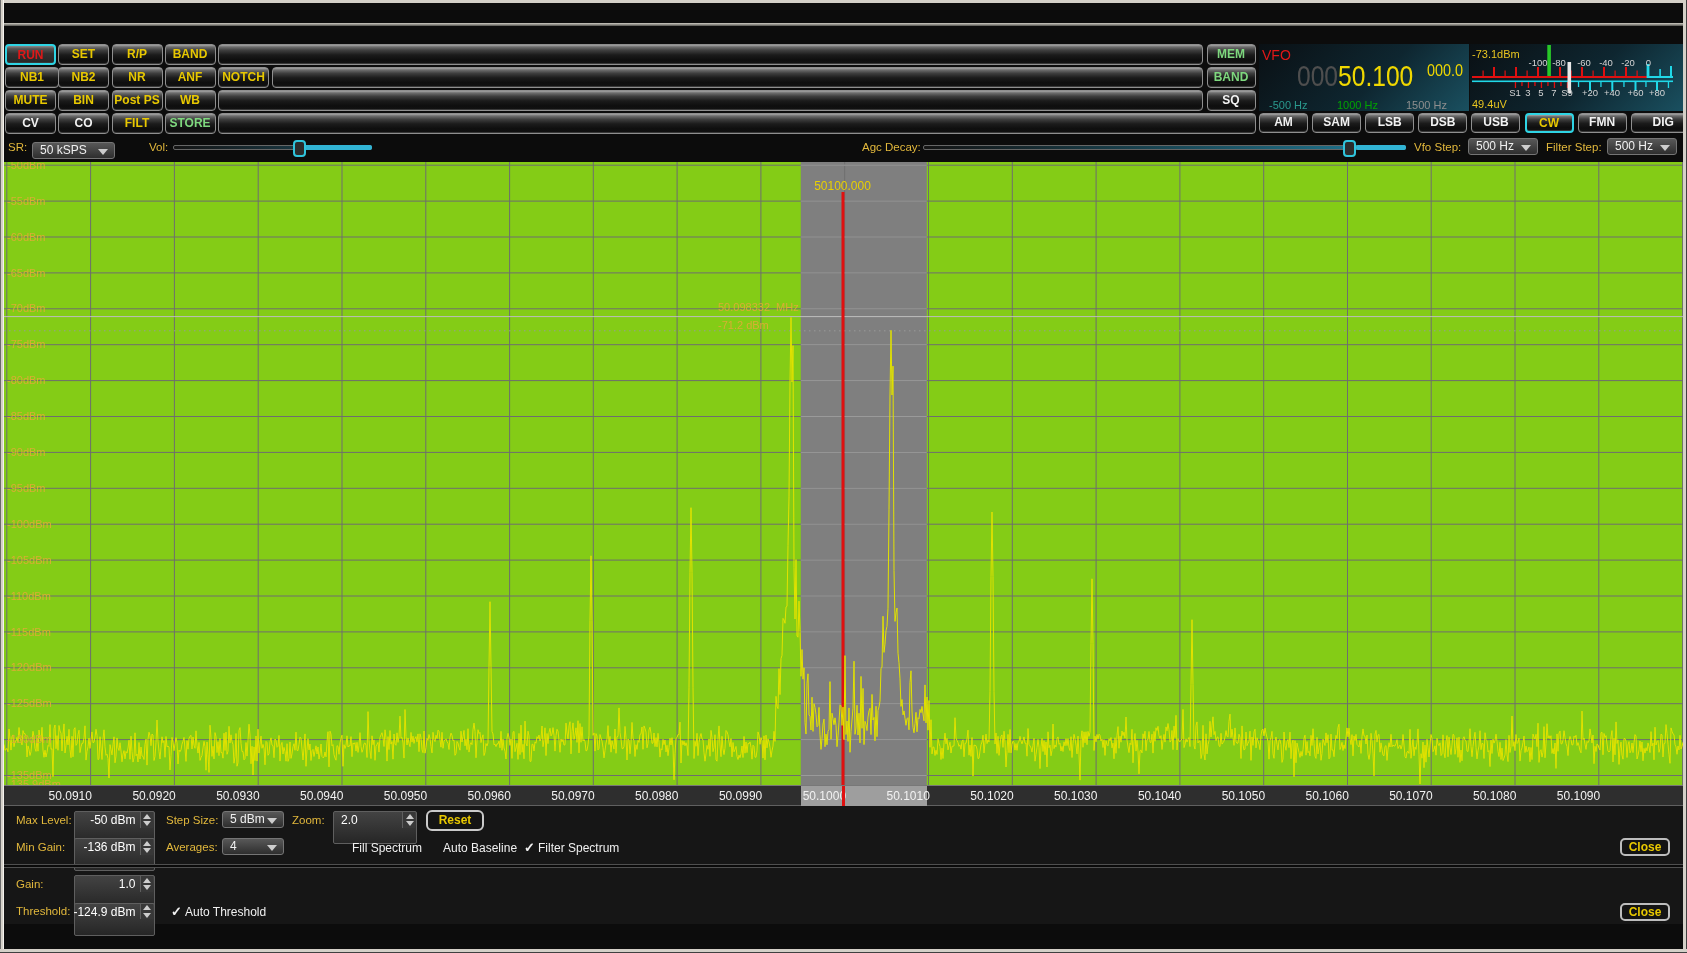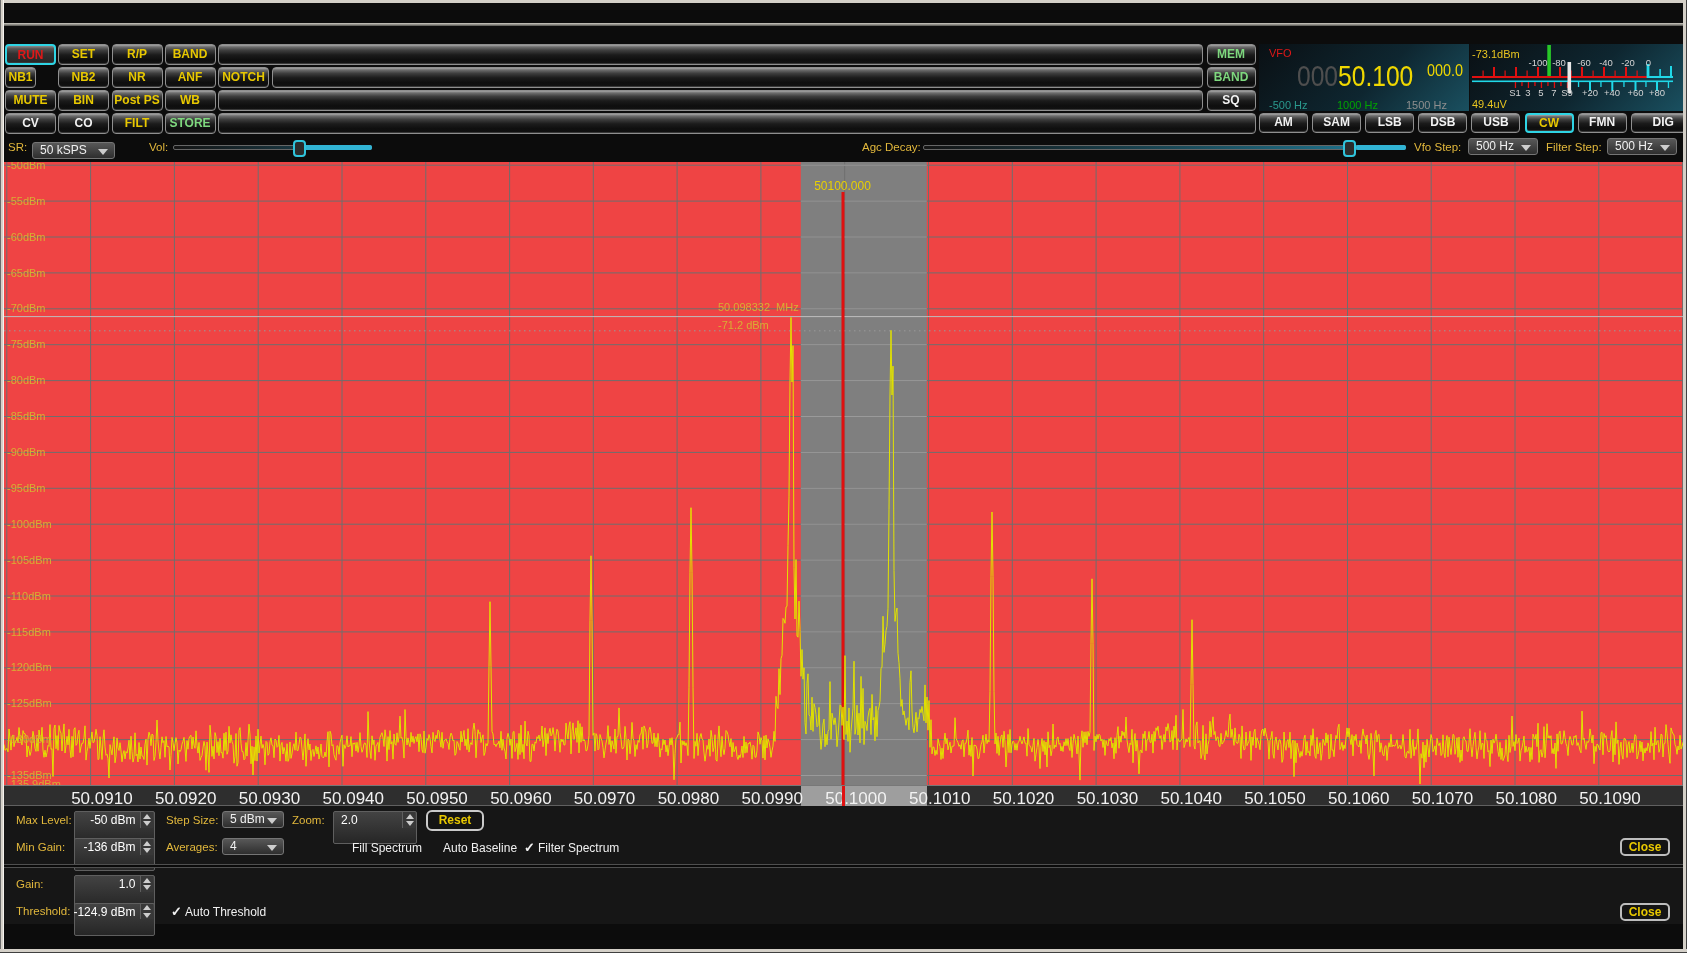--- a/index.html
+++ b/index.html
@@ -27,24 +27,24 @@
 .btn.cw {color:#e8c800;border:2px solid #2fd4e4}
 
 #ctlrow {left:4px;top:134px;width:1679px;height:28px;background:#0c0c0c}
 .lbl {position:absolute;color:#e2b83c;font-size:11.5px;font-weight:normal;white-space:nowrap}
 .dd {position:absolute;height:17px;border:1px solid #757575;border-radius:3px;background:linear-gradient(to bottom,#585858,#2e2e2e);color:#f0f0f0;font-size:12px;padding-left:7px;line-height:15px}
 .dd .ar {position:absolute;right:6px;top:6px;width:0;height:0;border-left:5px solid transparent;border-right:5px solid transparent;border-top:6px solid #cdcdcd}
 .groove {position:absolute;height:5px;border:1px solid #666;border-radius:2px}
 .handle {position:absolute;width:13px;height:17px;border:2px solid #2fc4dc;border-radius:4px;background:#2b2b2b}
 .fillseg {position:absolute;height:5px;background:#31b4d4;border-radius:2px}
 
-#spec {left:4px;top:162px;width:1679px;height:623px;background:#ef4444}
+#spec {left:4px;top:162px;width:1679px;height:623px;background:#84cc16}
 #spec svg text {fill:#d8ae34;font-size:11px;font-family:"Liberation Sans",sans-serif}
 #xstrip {left:4px;top:785px;width:1679px;height:21px;background:#2e2e2e;border-top:1px solid #787878;border-bottom:1px solid #606060}
-.xl {position:absolute;top:3px;width:84px;text-align:right;color:#f2f2f2;font-size:17px}
+.xl {position:absolute;top:3px;width:84px;text-align:left;color:#f2f2f2;font-size:12px}
 #bandstrip {position:absolute;left:796.8px;top:0;width:126.0px;height:20px;background:#9e9e9e}
 #redstrip {position:absolute;left:837.5px;top:0;width:3px;height:20px;background:#e01010}
 
 #vfo {left:1255px;top:1px;width:210px;height:67px;background:linear-gradient(135deg,#0a1014 0%,#0e2630 55%,#1a5060 100%)}
 #smeter {left:1466px;top:1px;width:213px;height:67px;background:linear-gradient(135deg,#0a1014 0%,#0e2630 55%,#1a5060 100%)}
 .smt {fill:#d4d4d4;font-size:9.5px;text-anchor:middle;font-family:"Liberation Sans",sans-serif}
 
 #bpanel {left:4px;top:806px;width:1679px;height:118px;background:#161616}
 .inp {position:absolute;width:81px;height:33px;border:1px solid #5f5f5f;border-radius:2px;background:linear-gradient(to bottom,#434343,#262626);color:#fff;font-size:12px;line-height:16px;white-space:nowrap}
 .inp .v {position:absolute;right:18px;top:0;white-space:nowrap} .inp .vl {position:absolute;left:7px;top:0}
@@ -60,21 +60,21 @@
 .chk {color:#f0f0f0;font-size:13px;font-weight:bold}
 </style></head><body>
 <div id="win">
 <div class="abs" id="frameT"></div>
 <div class="abs" id="titleshadow"></div>
 <div class="abs" id="btnpanel">
       <div class="btn run" style="left:1px;top:1px;width:51px;height:21px;line-height:19px">RUN</div>
       <div class="btn yl" style="left:54px;top:1px;width:51px;height:21px;line-height:19px">SET</div>
       <div class="btn yl" style="left:107.5px;top:1px;width:51px;height:21px;line-height:19px">R/P</div>
       <div class="btn yl" style="left:160.5px;top:1px;width:51px;height:21px;line-height:19px">BAND</div>
-      <div class="btn yl" style="left:1px;top:24px;width:31px;height:21px;line-height:19px">NB1</div>
+      <div class="btn yl" style="left:1px;top:24px;width:54px;height:21px;line-height:19px">NB1</div>
       <div class="btn yl" style="left:54px;top:24px;width:51px;height:21px;line-height:19px">NB2</div>
       <div class="btn yl" style="left:107.5px;top:24px;width:51px;height:21px;line-height:19px">NR</div>
       <div class="btn yl" style="left:160.5px;top:24px;width:51px;height:21px;line-height:19px">ANF</div>
       <div class="btn yl" style="left:214px;top:24px;width:51px;height:21px;line-height:19px">NOTCH</div>
       <div class="btn yl" style="left:1px;top:47px;width:51px;height:21px;line-height:19px">MUTE</div>
       <div class="btn yl" style="left:54px;top:47px;width:51px;height:21px;line-height:19px">BIN</div>
       <div class="btn yl" style="left:107.5px;top:47px;width:51px;height:21px;line-height:19px">Post PS</div>
       <div class="btn yl" style="left:160.5px;top:47px;width:51px;height:21px;line-height:19px">WB</div>
       <div class="btn wh" style="left:1px;top:70px;width:51px;height:21px;line-height:19px">CV</div>
       <div class="btn wh" style="left:54px;top:70px;width:51px;height:21px;line-height:19px">CO</div>
@@ -89,21 +89,21 @@
       <div class="btn wh" style="left:1202.5px;top:47px;width:49px;height:21px;line-height:19px">SQ</div>
       <div class="btn wh" style="left:1255px;top:70px;width:49px;height:19.5px;line-height:17.5px">AM</div>
       <div class="btn wh" style="left:1308.1px;top:70px;width:49px;height:19.5px;line-height:17.5px">SAM</div>
       <div class="btn wh" style="left:1361.2px;top:70px;width:49px;height:19.5px;line-height:17.5px">LSB</div>
       <div class="btn wh" style="left:1414.3px;top:70px;width:49px;height:19.5px;line-height:17.5px">DSB</div>
       <div class="btn wh" style="left:1467.4px;top:70px;width:49px;height:19.5px;line-height:17.5px">USB</div>
       <div class="btn cw" style="left:1520.5px;top:70px;width:49px;height:19.5px;line-height:17.5px">CW</div>
       <div class="btn wh" style="left:1573.6px;top:70px;width:49px;height:19.5px;line-height:17.5px">FMN</div>
       <div class="btn wh" style="left:1626.7px;top:70px;width:65px;height:19.5px;line-height:17.5px">DIG</div>
 <div class="abs" id="vfo">
- <div class="lbl" style="left:10px;top:3px;color:#e01818;font-size:11px">VFO</div>
+ <div class="lbl" style="left:3px;top:3px;color:#e01818;font-size:14px">VFO</div>
  <div class="lbl" style="left:38px;top:15px;color:#4e4e4e;font-size:30px;font-weight:normal;transform:scaleX(.82);transform-origin:left">000<span style="color:#f0d800">50.100</span></div>
  <div class="lbl" style="left:168px;top:17px;color:#f0d800;font-size:17px;font-weight:normal;transform:scaleX(.85);transform-origin:left">000.0</div>
  <div class="lbl" style="left:10px;top:55px;color:#2a9a8e;font-size:11px">-500 Hz</div>
  <div class="lbl" style="left:78px;top:55px;color:#00a400;font-size:11px">1000 Hz</div>
  <div class="lbl" style="left:147px;top:55px;color:#8e8e8e;font-size:11px">1500 Hz</div>
 </div>
 <div class="abs" id="smeter">
  <div class="lbl" style="left:2px;top:4px;color:#e8c520;font-size:11px">-73.1dBm</div>
  <div class="lbl" style="left:2px;top:54px;color:#e8c520;font-size:11px">49.4uV</div>
  <svg width="213" height="67" style="position:absolute;left:0;top:0">

